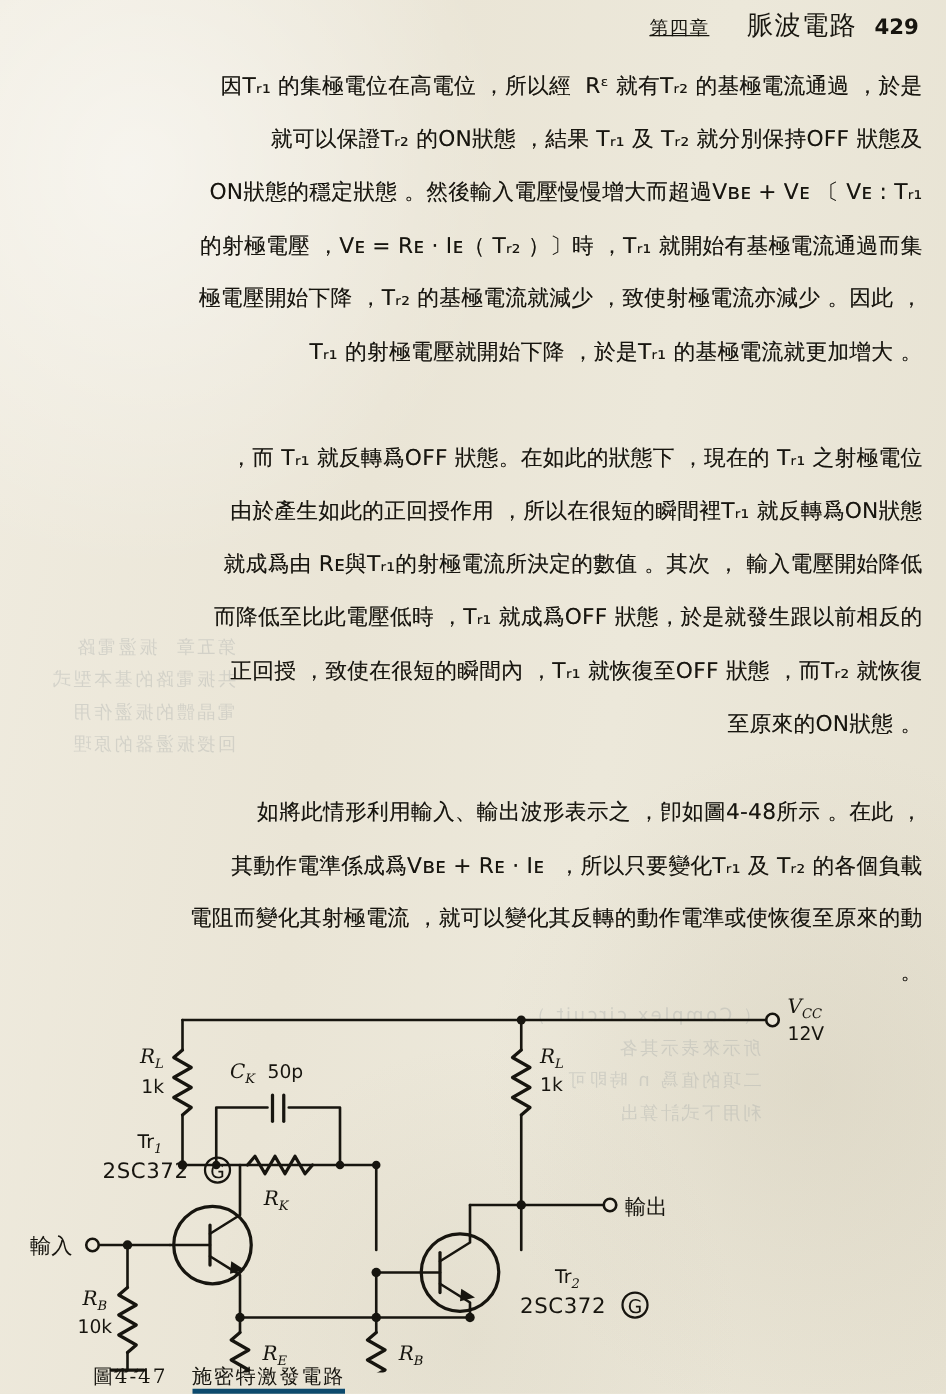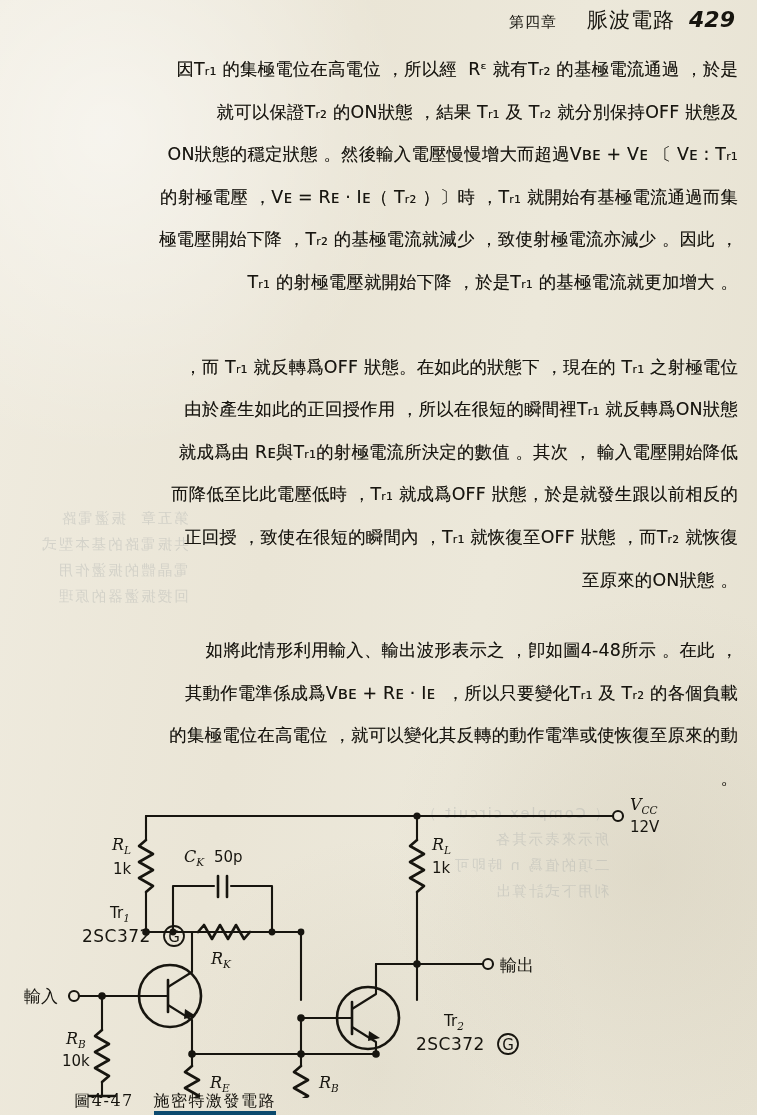--- a/index.html
+++ b/index.html
@@ -28,23 +28,23 @@
     white-space:pre;
     font-family:"DejaVu Sans","Liberation Sans",sans-serif;
   }
   .page{position:absolute;inset:0;z-index:3;}
 
   
   .runhead{
     position:absolute;top:6px;right:22px;
     display:flex;align-items:baseline;gap:14px;
   }
-  .runhead .rh-chap{font-size:15px;letter-spacing:1px;}
+  .runhead .rh-chap{font-size:15px;letter-spacing:1px;text-decoration:underline;}
   .runhead .rh-sect{font-size:21px;letter-spacing:1px;margin-left:16px;}
-  .runhead .rh-page{font-size:22px;font-weight:bold;font-style:italic;letter-spacing:0;}
+  .runhead .rh-page{font-size:17px;font-weight:bold;letter-spacing:0;}
 
   
   .body-col{
     position:absolute;left:22px;top:48px;width:716px;text-align:right;
   }
   .para{margin:0 0 0 0;}
   .ln{
     display:block;
     font-size:17.4px;
     line-height:42.6px;
@@ -108,21 +108,21 @@
       <span class="ln">而降低至比此電壓低時 ，Tᵣ₁ 就成爲OFF 狀態，於是就發生跟以前相反的</span>
       <span class="ln">正回授 ，致使在很短的瞬間內 ，Tᵣ₁ 就恢復至OFF 狀態 ，而Tᵣ₂ 就恢復</span>
       <span class="ln">至原來的ON狀態 。</span>
     </div>
 
     <div class="gap-s"></div>
 
     <div class="para">
       <span class="ln ind">如將此情形利用輸入、輸出波形表示之 ，卽如圖4-48所示 。在此 ，</span>
       <span class="ln">其動作電準係成爲Vʙᴇ + Rᴇ · Iᴇ  ，所以只要變化Tᵣ₁ 及 Tᵣ₂ 的各個負載</span>
-      <span class="ln">的集極電位在高電位 ，就可以變化其反轉的動作電準或使恢復至原來的動</span>
+      <span class="ln">電阻而變化其射極電流 ，就可以變化其反轉的動作電準或使恢復至原來的動</span>
       <span class="ln">。</span>
     </div>
 
   </div>
 
   <div class="figure">
     <svg class="circuit" width="720" height="320" viewBox="0 0 720 320">
       <defs>
         <style>
           .w{fill:none;stroke:#17150f;stroke-width:2.1;stroke-linecap:round;stroke-linejoin:round;}

